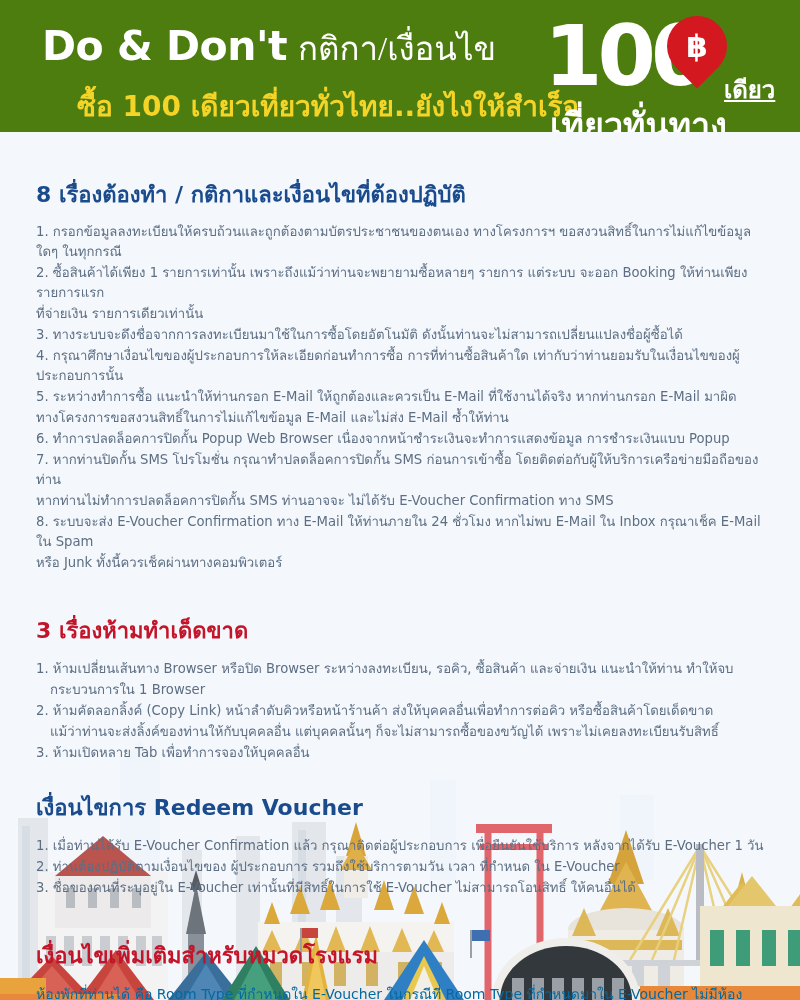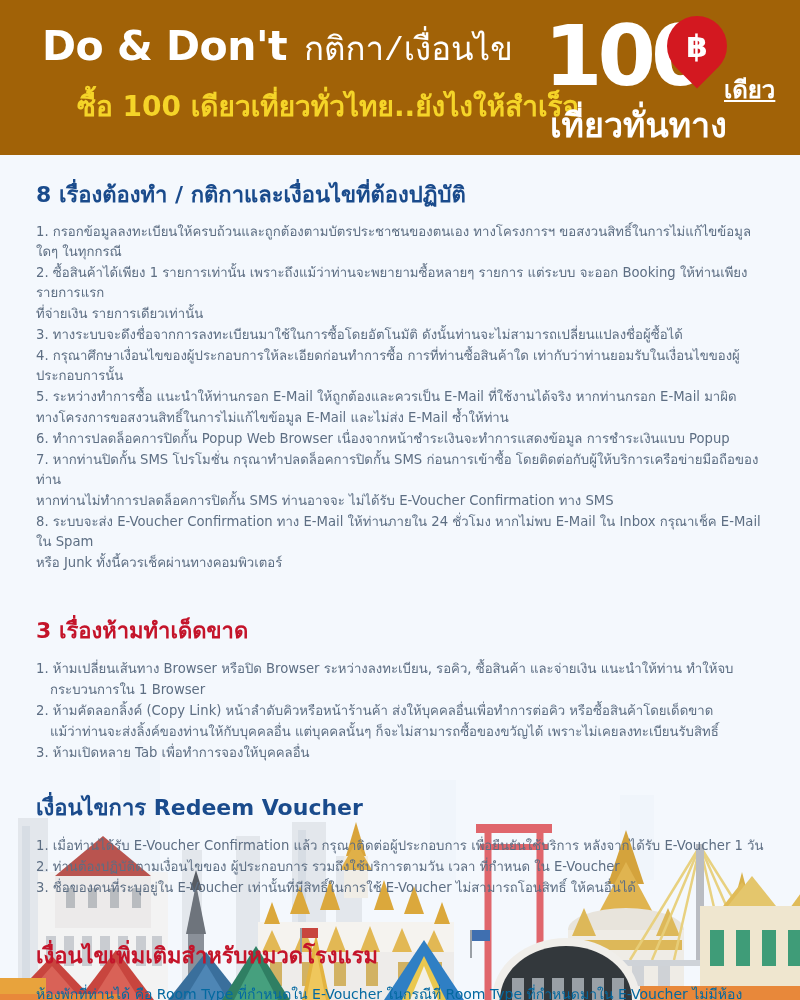--- a/index.html
+++ b/index.html
@@ -7,32 +7,32 @@
   body{
     width:800px;height:1000px;
     background:#f4f8fd;
     font-family:"DejaVu Sans","Liberation Sans",sans-serif;
     overflow:hidden;position:relative;
   }
   .page{width:800px;height:1000px;position:relative;overflow:hidden;background:#f4f8fd;}
 
   
   .header{
-    position:absolute;left:0;top:0;width:800px;height:155px;
-    background:#a16207;overflow:hidden;
+    position:absolute;left:0;top:0;width:800px;height:132px;
+    background:#4d7c0f;overflow:hidden;
   }
   .header-left{position:absolute;left:42px;top:22px;width:520px;}
   .title-row{display:flex;align-items:baseline;white-space:nowrap;}
   .title-en{
     color:#ffffff;font-size:41px;font-weight:bold;letter-spacing:-0.5px;
     font-family:"DejaVu Sans","Liberation Sans",sans-serif;
   }
   .title-th{
-    color:#ffffff;font-size:33px;font-weight:normal;margin-left:17px;
-    font-family:Liberation Mono, monospace;
+    color:#ffffff;font-size:33px;font-weight:normal;margin-left:11px;
+    font-family:Liberation Serif, serif;
   }
   .subtitle{
     margin-top:9px;color:#f5d428;font-size:28px;font-weight:bold;
     white-space:nowrap;font-family:"DejaVu Sans","Liberation Sans",sans-serif;margin-left:35px;
   }
 
   
   .logo{position:absolute;right:24px;top:14px;width:232px;height:132px;}
   .logo-100{
     position:absolute;left:0;top:0;

